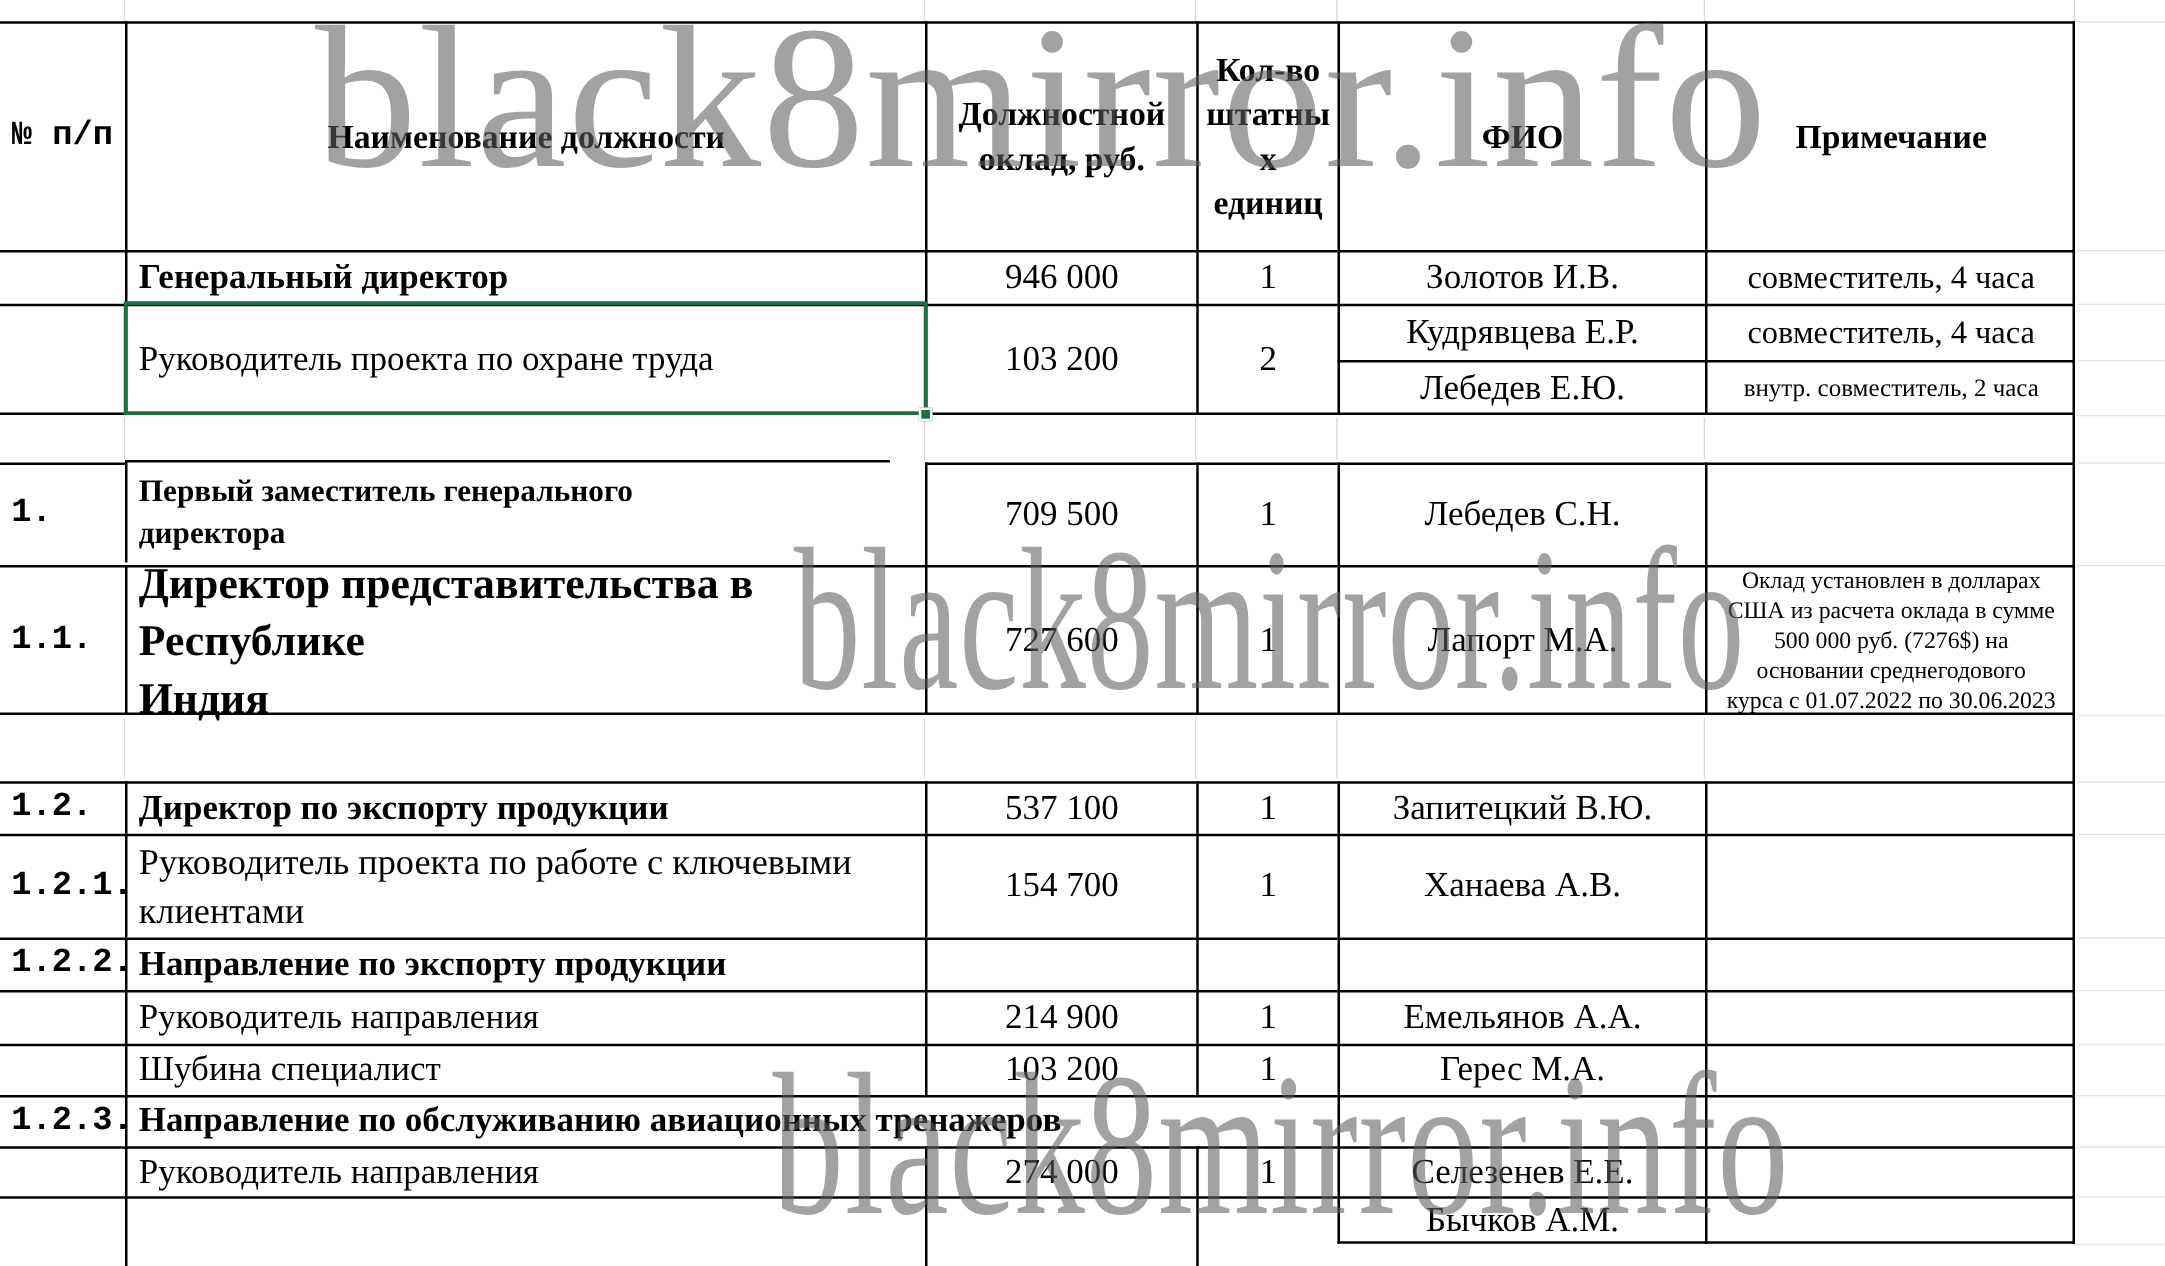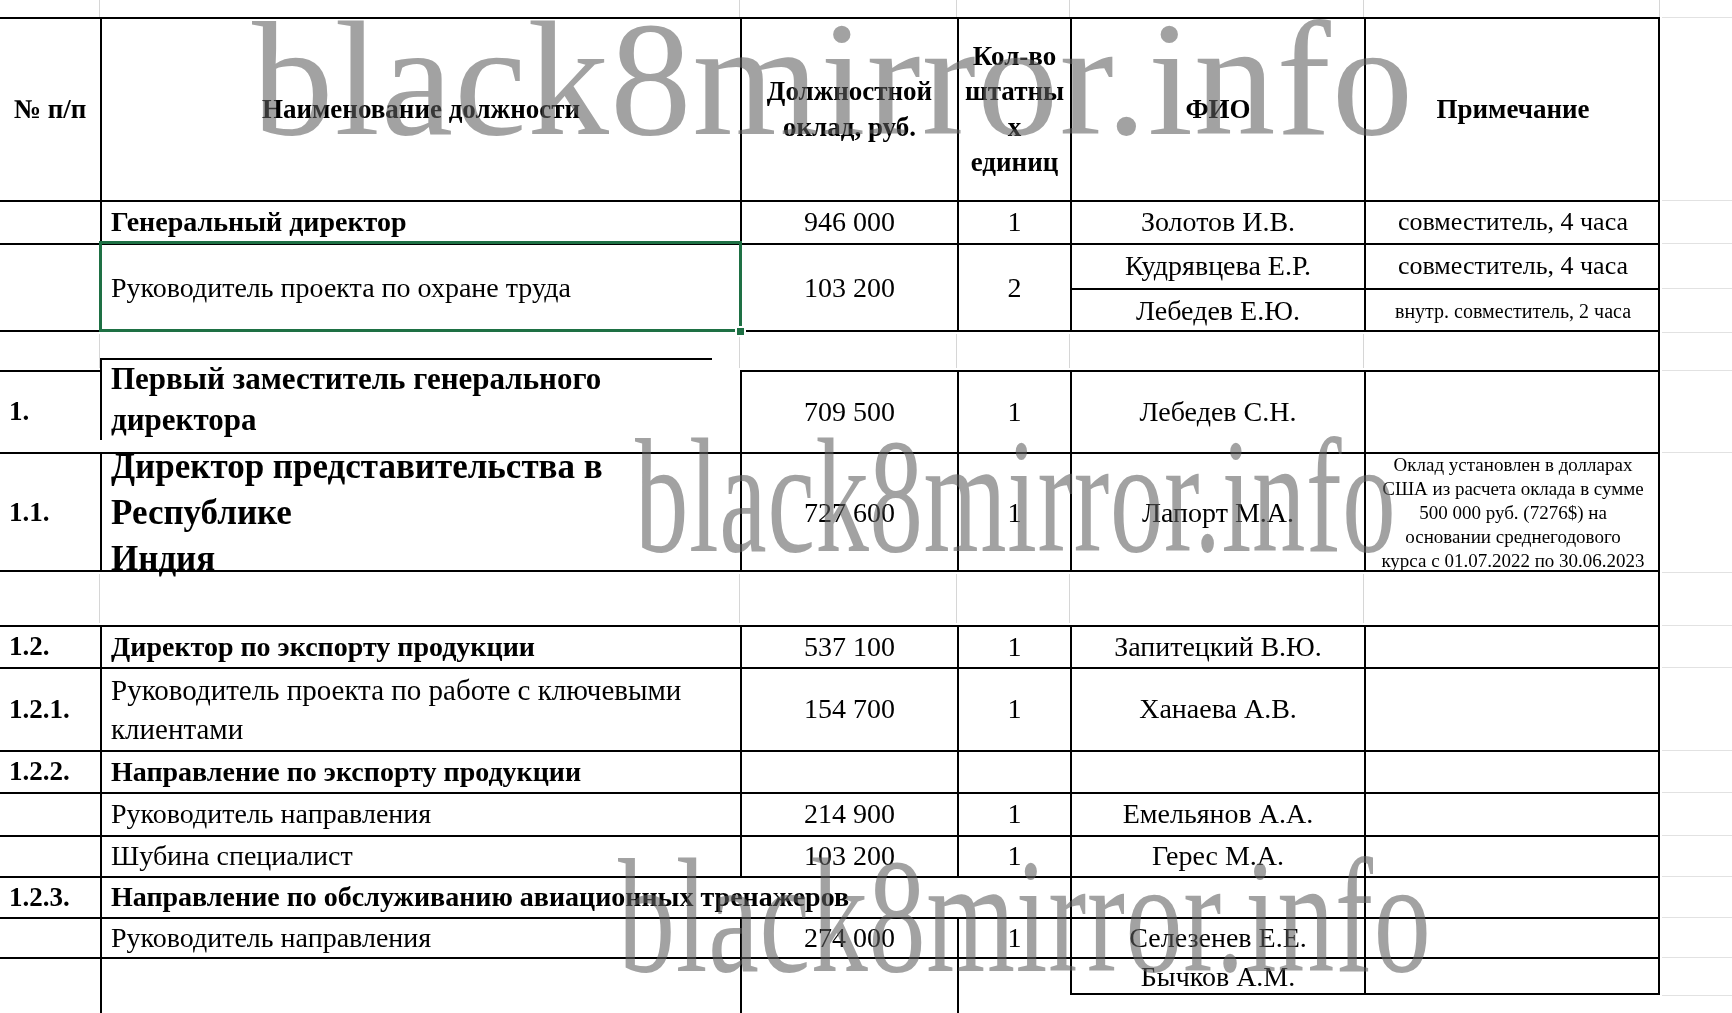--- a/index.html
+++ b/index.html
@@ -6,21 +6,21 @@
   .canvas{
     position:relative;width:1732px;height:1013px;overflow:hidden;background:#ffffff;
     font-family:"Liberation Serif","DejaVu Serif",serif;color:#000;
   }
   .cell{
     position:absolute;box-sizing:border-box;
     border-top:2px solid #000;border-left:2px solid #000;
     display:flex;align-items:center;
     font-size:28px;line-height:1.32;white-space:pre-line;
   }
-  .nl{border-left:none;}
+  .nl{border-left:none;font-family:Liberation Mono, monospace;}
   .tc{justify-content:center;text-align:center;}
   .tl{padding-left:9px;padding-right:4px;text-align:left;}
   .b{font-weight:bold;}
   .hd{font-size:27px;line-height:1.3;}
   .md{font-size:26px;}
   .sm{font-size:20px;line-height:1.2;padding-left:4px;padding-right:4px;}
   .xs{font-size:19px;line-height:1.26;padding-left:5px;padding-right:5px;}
   .numcol{font-size:27px;font-weight:bold;}
   .hline{position:absolute;height:2px;background:#000;}
   .vline{position:absolute;width:2px;background:#000;}
@@ -102,21 +102,21 @@
   <div class="cell tl" style="left:100px;top:243px;width:640px;height:89px">Руководитель проекта по охране труда</div>
   <div class="cell tc" style="left:740px;top:243px;width:217px;height:89px">103 200</div>
   <div class="cell tc" style="left:957px;top:243px;width:113px;height:89px">2</div>
   <div class="cell tc" style="left:1070px;top:243px;width:294px;height:45px">Кудрявцева Е.Р.</div>
   <div class="cell tc" style="left:1070px;top:288px;width:294px;height:44px">Лебедев Е.Ю.</div>
   <div class="cell tc md" style="left:1364px;top:243px;width:296px;height:45px">совместитель, 4 часа</div>
   <div class="cell tc sm" style="left:1364px;top:288px;width:296px;height:44px">внутр. совместитель, 2 часа</div>
   <div class="hline" style="left:0;top:330px;width:1660px"></div>
 
   <div class="cell nl tl numcol" style="left:0;top:370px;width:100px;height:82px">1.</div>
-  <div class="cell tl b" style="left:100px;top:358px;width:612px;height:82px;font-size:31px">Первый заместитель генерального
+  <div class="cell tl b" style="left:100px;top:368px;width:612px;height:82px;font-size:25px">Первый заместитель генерального
 директора</div>
   <div class="cell tc" style="left:740px;top:370px;width:217px;height:82px">709 500</div>
   <div class="cell tc" style="left:957px;top:370px;width:113px;height:82px">1</div>
   <div class="cell tc" style="left:1070px;top:370px;width:294px;height:82px">Лебедев С.Н.</div>
   <div class="cell tc" style="left:1364px;top:370px;width:296px;height:82px"></div>
 
   <div class="cell nl tl numcol" style="left:0;top:452px;width:100px;height:120px">1.1.</div>
   <div class="cell tl b" style="left:100px;top:452px;width:640px;height:120px;font-size:35px">Директор представительства в Республике
 Индия</div>
   <div class="cell tc" style="left:740px;top:452px;width:217px;height:120px">727 600</div>

